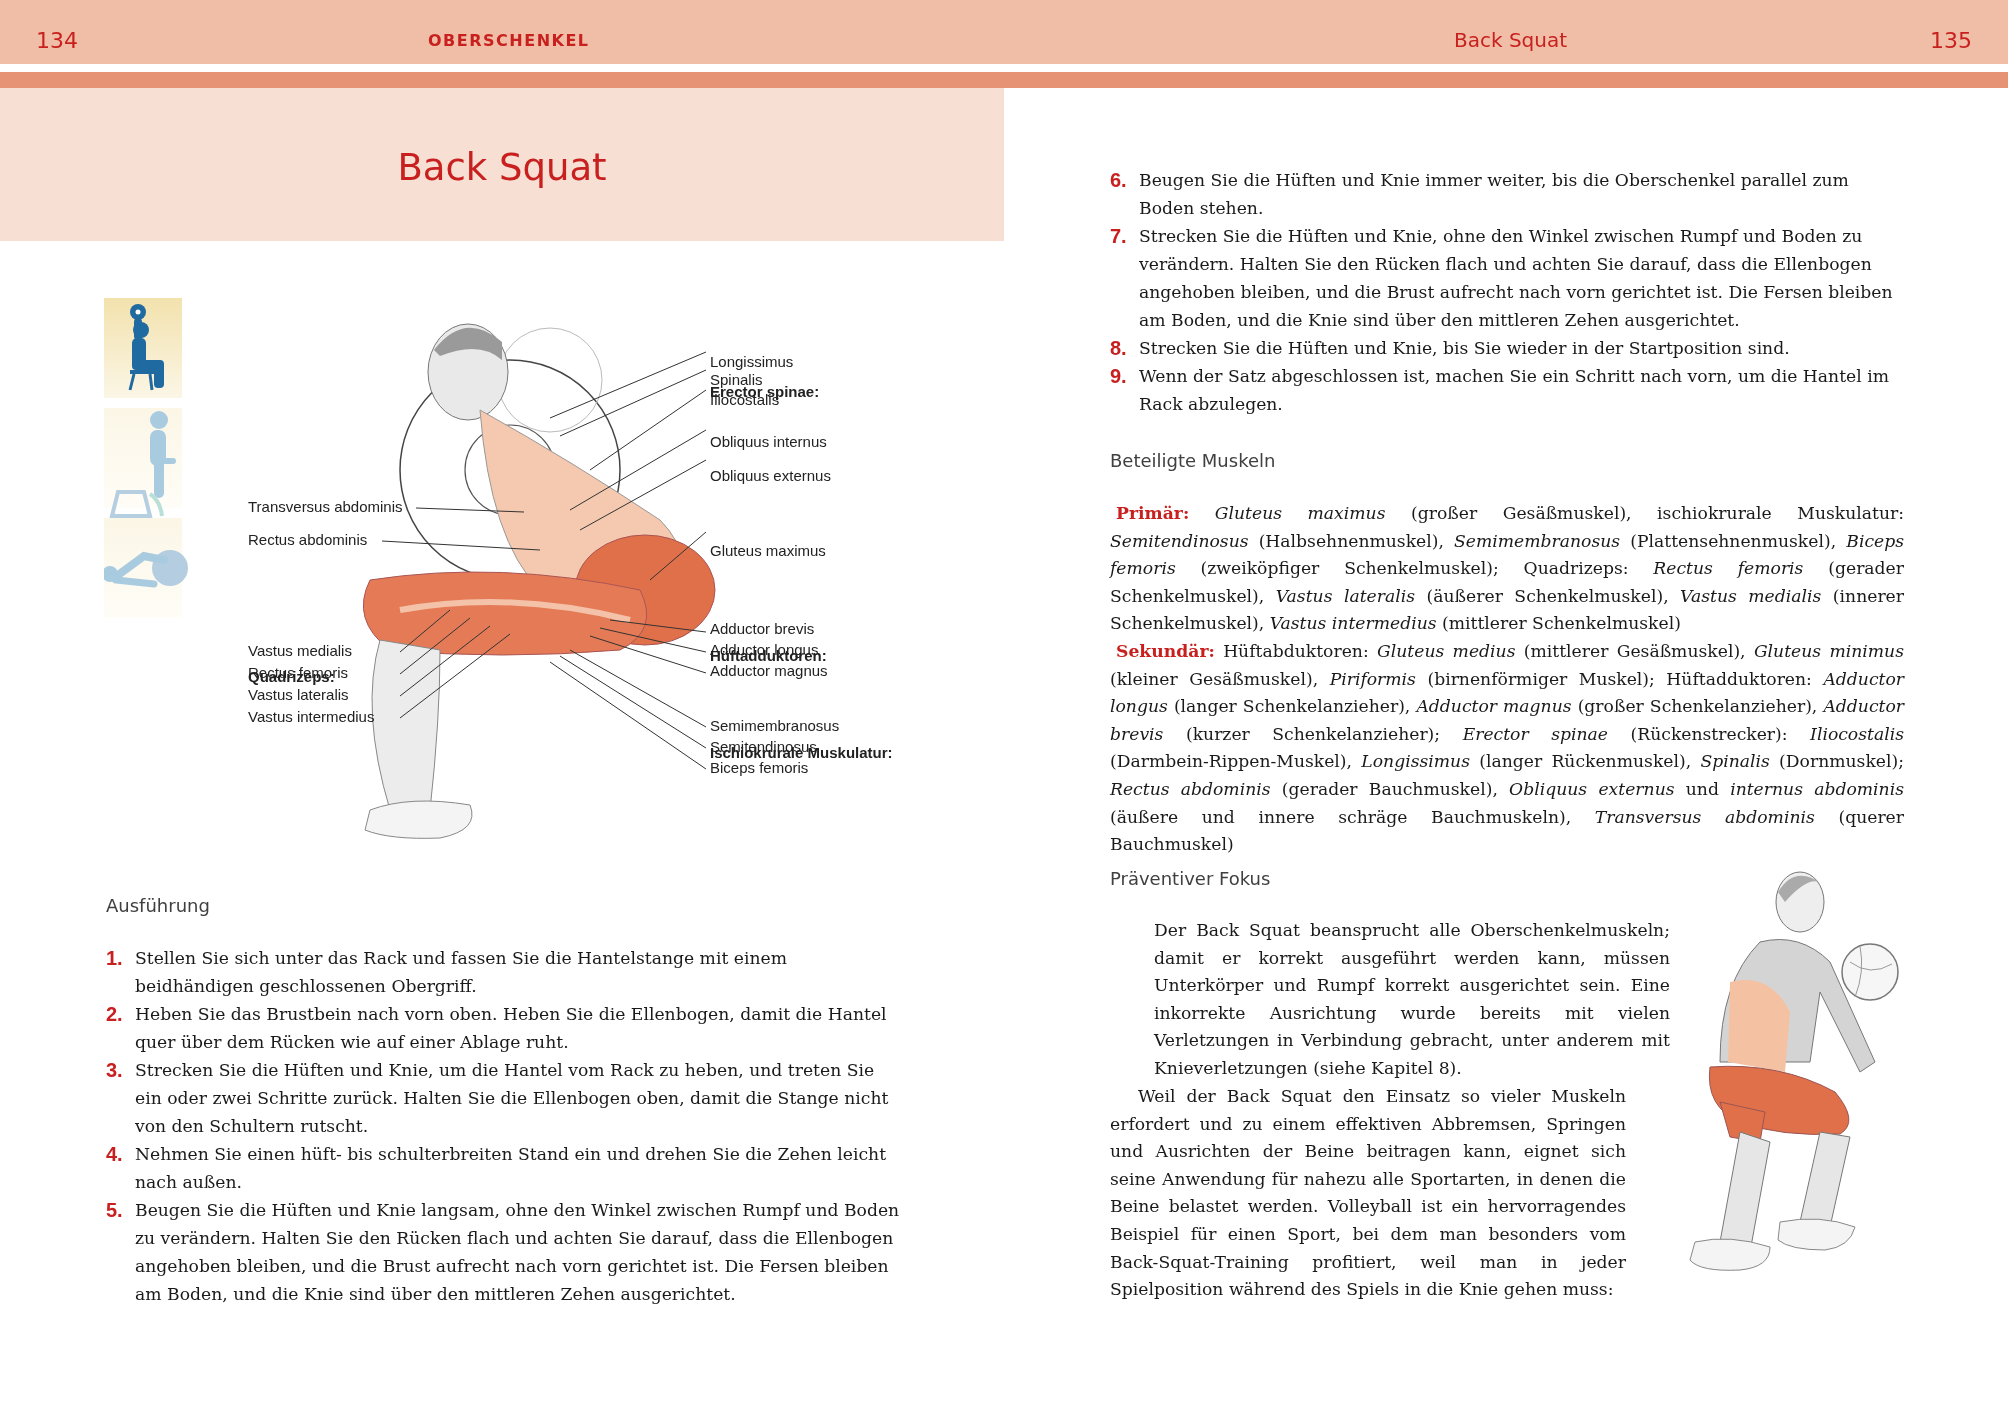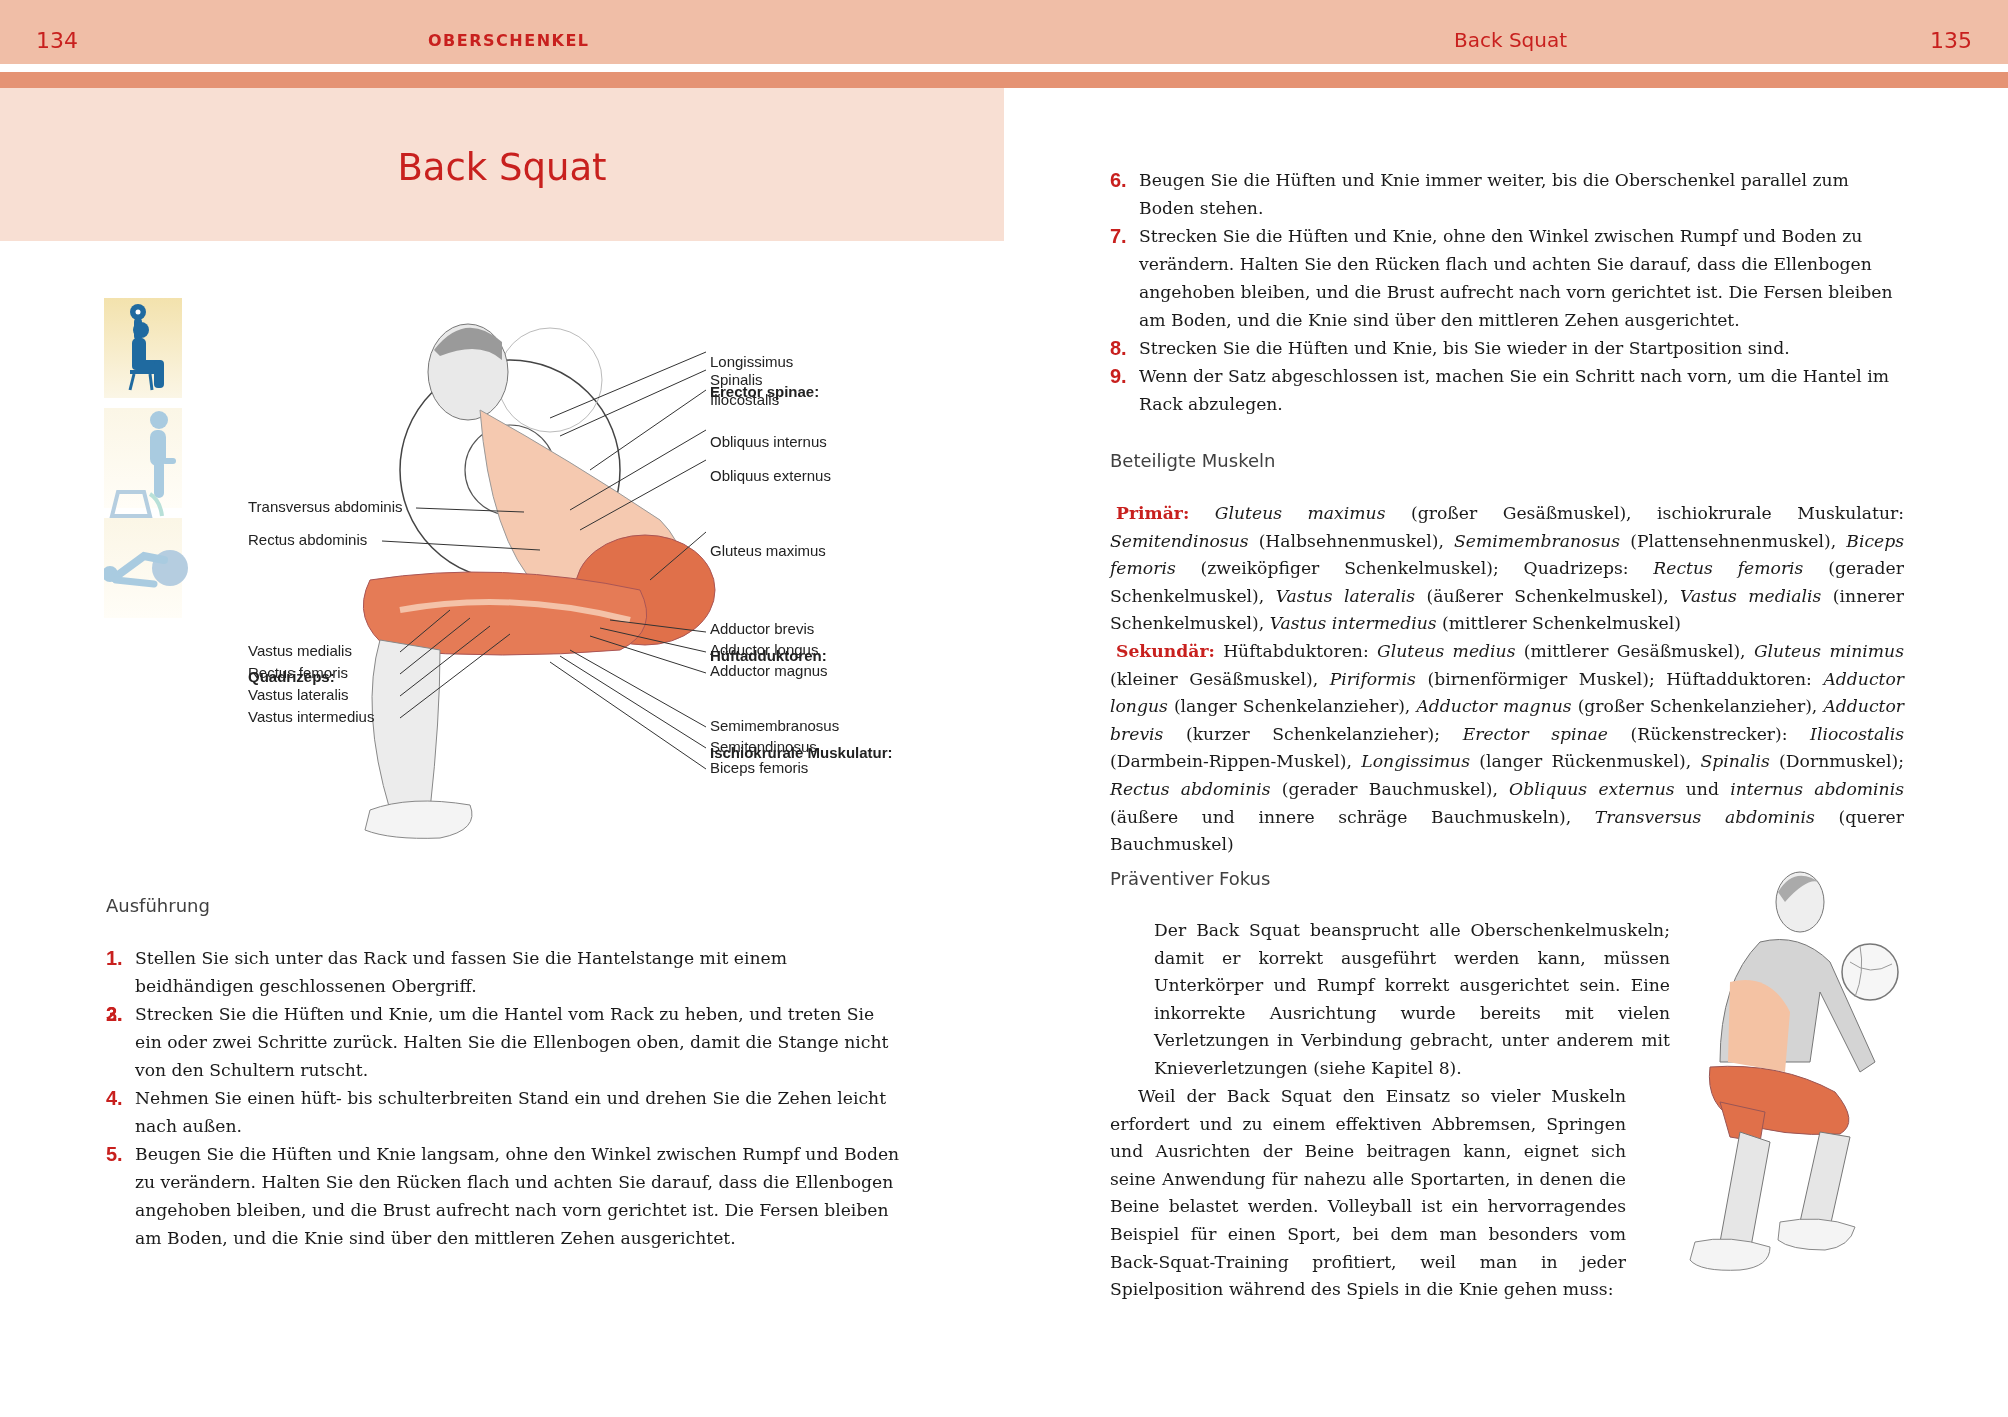--- a/index.html
+++ b/index.html
@@ -150,21 +150,21 @@
 
   <div class="lbl b" style="left:470px; top:406px;">Ischiokrurale Muskulatur:</div>
   <div class="lbl" style="left:470px; top:427px;">Semimembranosus</div>
   <div class="lbl" style="left:470px; top:448px;">Semitendinosus</div>
   <div class="lbl" style="left:470px; top:469px;">Biceps femoris</div>
 </div>
 
 <h2 class="sec-h" style="left:106px; top:895px;">Ausführung</h2>
 <ol class="steps" style="left:106px; top:944px; width:794px;">
   <li><span class="n">1.</span><span>Stellen Sie sich unter das Rack und fassen Sie die Hantelstange mit einem beidhändigen geschlossenen Obergriff.</span></li>
-  <li><span class="n">2.</span></li>
+  <li><span class="n">2.</span><span>Heben Sie das Brustbein nach vorn oben. Heben Sie die Ellenbogen, damit die Hantel quer über dem Rücken wie auf einer Ablage ruht.</span></li>
   <li><span class="n">3.</span><span>Strecken Sie die Hüften und Knie, um die Hantel vom Rack zu heben, und treten Sie ein oder zwei Schritte zurück. Halten Sie die Ellenbogen oben, damit die Stange nicht von den Schultern rutscht.</span></li>
   <li><span class="n">4.</span><span>Nehmen Sie einen hüft- bis schulterbreiten Stand ein und drehen Sie die Zehen leicht nach außen.</span></li>
   <li><span class="n">5.</span><span>Beugen Sie die Hüften und Knie langsam, ohne den Winkel zwischen Rumpf und Boden zu verändern. Halten Sie den Rücken flach und achten Sie darauf, dass die Ellenbogen angehoben bleiben, und die Brust aufrecht nach vorn gerichtet ist. Die Fersen bleiben am Boden, und die Knie sind über den mittleren Zehen ausgerichtet.</span></li>
 </ol>
 
 <ol class="steps" style="left:1110px; top:166px; width:794px;">
   <li><span class="n">6.</span><span>Beugen Sie die Hüften und Knie immer weiter, bis die Oberschenkel parallel zum Boden stehen.</span></li>
   <li><span class="n">7.</span><span>Strecken Sie die Hüften und Knie, ohne den Winkel zwischen Rumpf und Boden zu verändern. Halten Sie den Rücken flach und achten Sie darauf, dass die Ellenbogen angehoben bleiben, und die Brust aufrecht nach vorn gerichtet ist. Die Fersen bleiben am Boden, und die Knie sind über den mittleren Zehen ausgerichtet.</span></li>
   <li><span class="n">8.</span><span>Strecken Sie die Hüften und Knie, bis Sie wieder in der Startposition sind.</span></li>
   <li><span class="n">9.</span><span>Wenn der Satz abgeschlossen ist, machen Sie ein Schritt nach vorn, um die Hantel im Rack abzulegen.</span></li>

